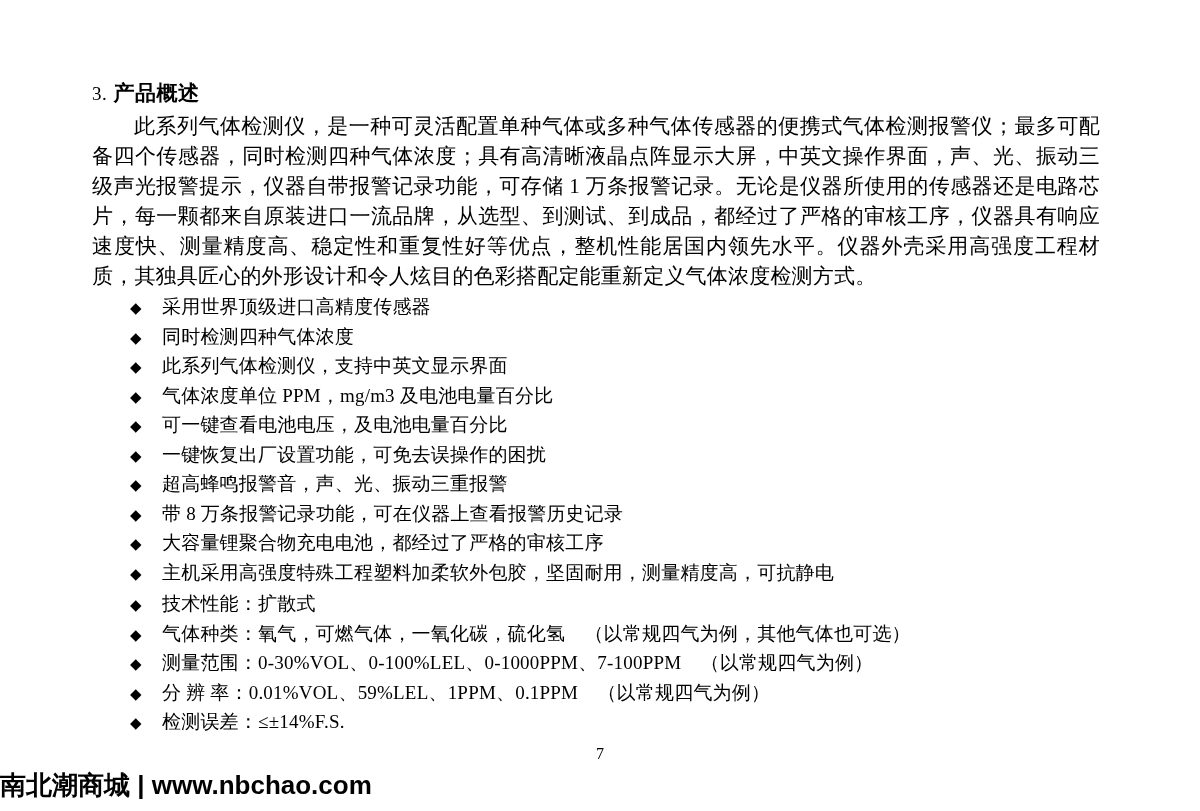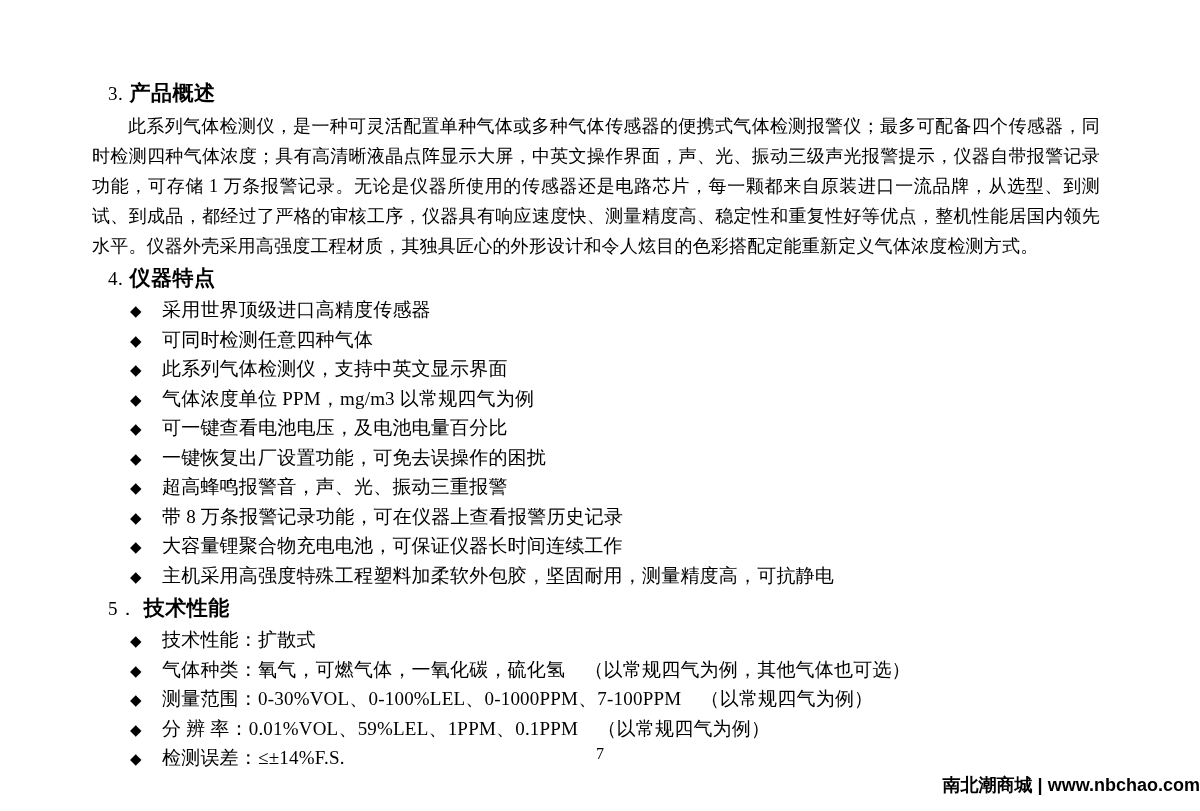--- a/index.html
+++ b/index.html
@@ -21,30 +21,30 @@
     width: 1200px;
     height: 811px;
     box-sizing: border-box;
     padding: 78px 92px 0 92px;
   }
   .section-heading {
     font-family: "Liberation Sans", sans-serif;
     font-weight: bold;
     font-size: 21px;
     line-height: 30px;
-    margin: 0 0 2px 16px;
+    margin: 0 0 2px 0;
     letter-spacing: 0.5px;
   }
   .heading-num {
     font-family: "Liberation Serif", serif;
     font-weight: normal;
     font-size: 19px;
   }
   .body-para {
-    font-size: 18px;
+    font-size: 21px;
     line-height: 30px;
     text-align: justify;
     text-justify: inter-ideograph;
     text-indent: 2em;
     margin: 0 8px 2px 0;
     letter-spacing: 0.2px;
   }
   ul.bullets {
     list-style: none;
     margin: 0 0 2px 0;
@@ -80,90 +80,82 @@
     text-align: center;
     font-size: 16px;
     line-height: 20px;
     font-family: "Liberation Serif", serif;
   }
   .footer {
     position: absolute;
     left: 0;
     width: 1200px;
     top: 772px;
-    text-align: right;
+    text-align: left;
     font-family: "Liberation Sans", sans-serif;
     font-weight: bold;
-    font-size: 18px;
+    font-size: 26px;
     line-height: 26px;
     color: #000000;
   }
 </style>
 </head>
 <body>
 
 <div class="page">
 
   <h2 class="section-heading">
     <span class="heading-num">3.</span>
     <span>产品概述</span>
   </h2>
   <p class="body-para">此系列气体检测仪，是一种可灵活配置单种气体或多种气体传感器的便携式气体检测报警仪；最多可配备四个传感器，同时检测四种气体浓度；具有高清晰液晶点阵显示大屏，中英文操作界面，声、光、振动三级声光报警提示，仪器自带报警记录功能，可存储 1 万条报警记录。无论是仪器所使用的传感器还是电路芯片，每一颗都来自原装进口一流品牌，从选型、到测试、到成品，都经过了严格的审核工序，仪器具有响应速度快、测量精度高、稳定性和重复性好等优点，整机性能居国内领先水平。仪器外壳采用高强度工程材质，其独具匠心的外形设计和令人炫目的色彩搭配定能重新定义气体浓度检测方式。</p>
 
-  <h2 class="section-heading">
-    <span class="heading-num">4.</span>
-    <span>仪器特点</span>
-  </h2>
   <ul class="bullets">
     <li>
       <span class="bullet-mark">◆</span>
       <span class="bullet-text">采用世界顶级进口高精度传感器</span>
     </li>
     <li>
       <span class="bullet-mark">◆</span>
-      <span class="bullet-text">可同时检测任意四种气体</span>
+      <span class="bullet-text">同时检测四种气体浓度</span>
     </li>
     <li>
       <span class="bullet-mark">◆</span>
       <span class="bullet-text">此系列气体检测仪，支持中英文显示界面</span>
     </li>
     <li>
       <span class="bullet-mark">◆</span>
-      <span class="bullet-text">气体浓度单位 PPM，mg/m3 以常规四气为例</span>
+      <span class="bullet-text">气体浓度单位 PPM，mg/m3 及电池电量百分比</span>
     </li>
     <li>
       <span class="bullet-mark">◆</span>
       <span class="bullet-text">可一键查看电池电压，及电池电量百分比</span>
     </li>
     <li>
       <span class="bullet-mark">◆</span>
       <span class="bullet-text">一键恢复出厂设置功能，可免去误操作的困扰</span>
     </li>
     <li>
       <span class="bullet-mark">◆</span>
       <span class="bullet-text">超高蜂鸣报警音，声、光、振动三重报警</span>
     </li>
     <li>
       <span class="bullet-mark">◆</span>
       <span class="bullet-text">带 8 万条报警记录功能，可在仪器上查看报警历史记录</span>
     </li>
     <li>
       <span class="bullet-mark">◆</span>
-      <span class="bullet-text">大容量锂聚合物充电电池，可保证仪器长时间连续工作</span>
+      <span class="bullet-text">大容量锂聚合物充电电池，都经过了严格的审核工序</span>
     </li>
     <li>
       <span class="bullet-mark">◆</span>
       <span class="bullet-text">主机采用高强度特殊工程塑料加柔软外包胶，坚固耐用，测量精度高，可抗静电</span>
     </li>
   </ul>
 
-  <h2 class="section-heading">
-    <span class="heading-num">5．</span>
-    <span>技术性能</span>
-  </h2>
   <ul class="bullets">
     <li>
       <span class="bullet-mark">◆</span>
       <span class="bullet-text">技术性能：扩散式</span>
     </li>
     <li>
       <span class="bullet-mark">◆</span>
       <span class="bullet-text">气体种类：氧气，可燃气体，一氧化碳，硫化氢　（以常规四气为例，其他气体也可选）</span>
     </li>
     <li>

